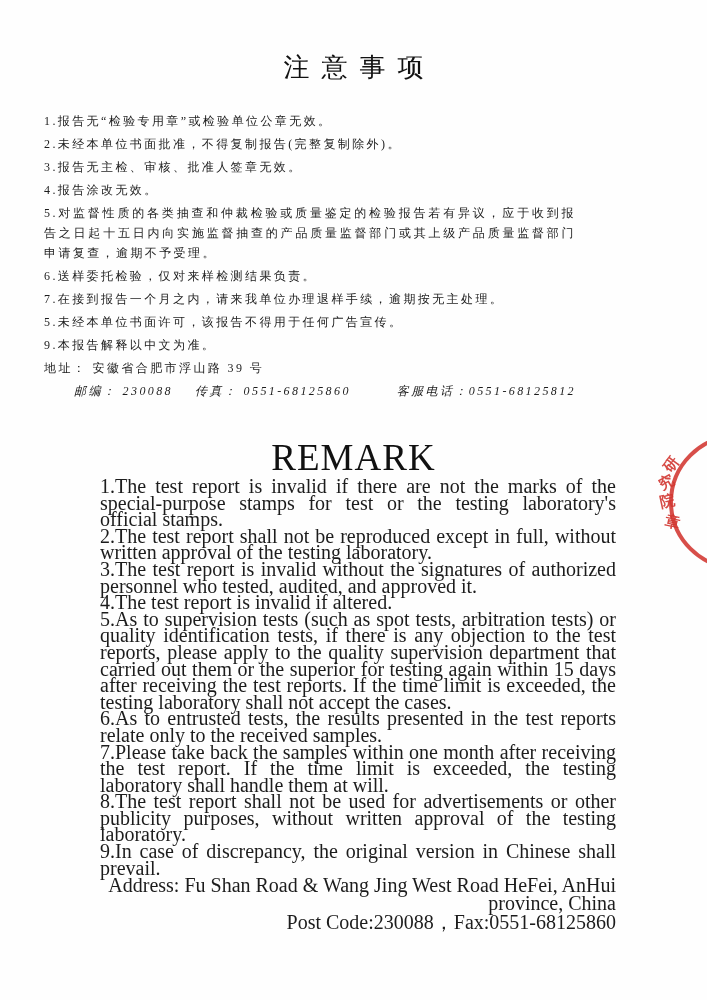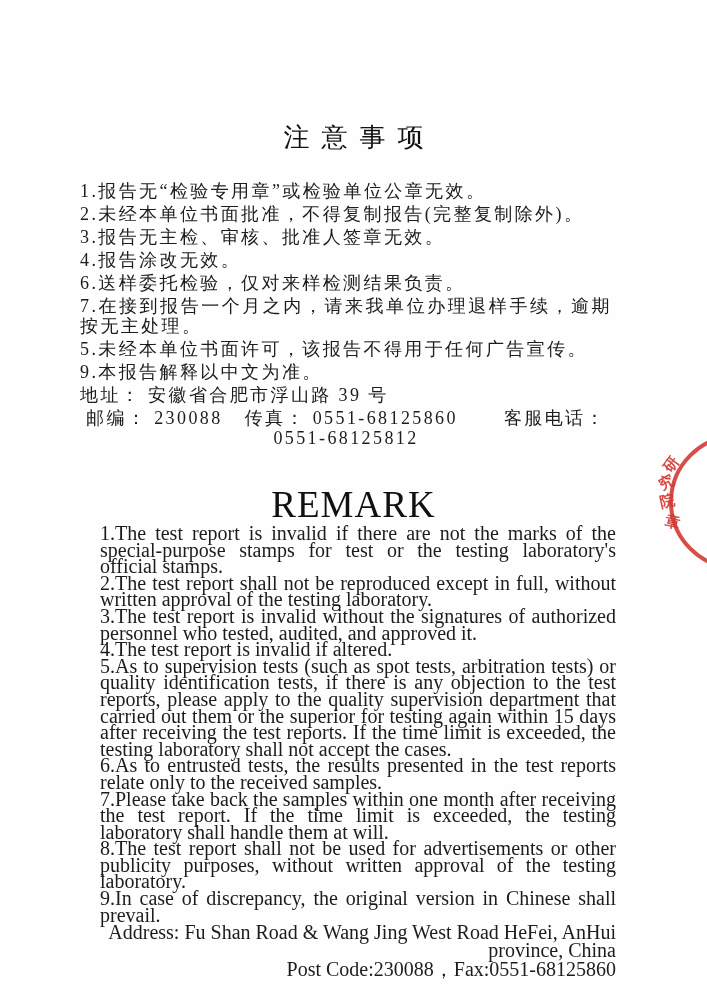--- a/index.html
+++ b/index.html
@@ -7,38 +7,38 @@
     position:relative;
     width:707px;height:1000px;
     margin:0 auto;
     background:#fefefe;
     overflow:hidden;
     color:#1c1c1c;
     font-family:"Liberation Serif","DejaVu Serif",serif;
   }
   .cn-title{
     margin:0;
-    padding-top:120px;
+    padding-top:50px;
     text-align:center;
     font-size:26px;
     font-weight:500;
     letter-spacing:12px;
     text-indent:12px;
     color:#111;
   }
   .cn-body{
     width:532px;
-    margin:26px 0 0 80px;
-    font-size:18px;
+    margin:26px 0 0 44px;
+    font-size:12px;
     line-height:20px;
     letter-spacing:2.4px;
     text-align:justify;
   }
   .cn-item,.cn-line{margin:0 0 3px 0;}
-  .contact-row{text-align:center;}
+  .contact-row{text-align:right;font-style:italic;}
   .contact-row .pc{margin-right:22px;}
   .contact-row .fx{margin-right:46px;}
   .en-title{
     margin:40px 0 0 0;
     text-align:center;
     font-size:37px;
     font-weight:400;
     letter-spacing:1px;
     line-height:34px;
     color:#111;
@@ -80,20 +80,21 @@
 
 <div class="page">
 
   <h1 class="cn-title">注意事项</h1>
 
   <div class="cn-body">
     <p class="cn-item">1.报告无“检验专用章”或检验单位公章无效。</p>
     <p class="cn-item">2.未经本单位书面批准，不得复制报告(完整复制除外)。</p>
     <p class="cn-item">3.报告无主检、审核、批准人签章无效。</p>
     <p class="cn-item">4.报告涂改无效。</p>
+    <p class="cn-item">5.对监督性质的各类抽查和仲裁检验或质量鉴定的检验报告若有异议，应于收到报告之日起十五日内向实施监督抽查的产品质量监督部门或其上级产品质量监督部门申请复查，逾期不予受理。</p>
     <p class="cn-item">6.送样委托检验，仅对来样检测结果负责。</p>
     <p class="cn-item">7.在接到报告一个月之内，请来我单位办理退样手续，逾期按无主处理。</p>
     <p class="cn-item">5.未经本单位书面许可，该报告不得用于任何广告宣传。</p>
     <p class="cn-item">9.本报告解释以中文为准。</p>
     <p class="cn-line">地址： 安徽省合肥市浮山路 39 号</p>
     <p class="cn-line contact-row">
       <span class="pc">邮编： 230088</span><span class="fx">传真： 0551-68125860</span><span>客服电话：0551-68125812</span>
     </p>
   </div>
 

